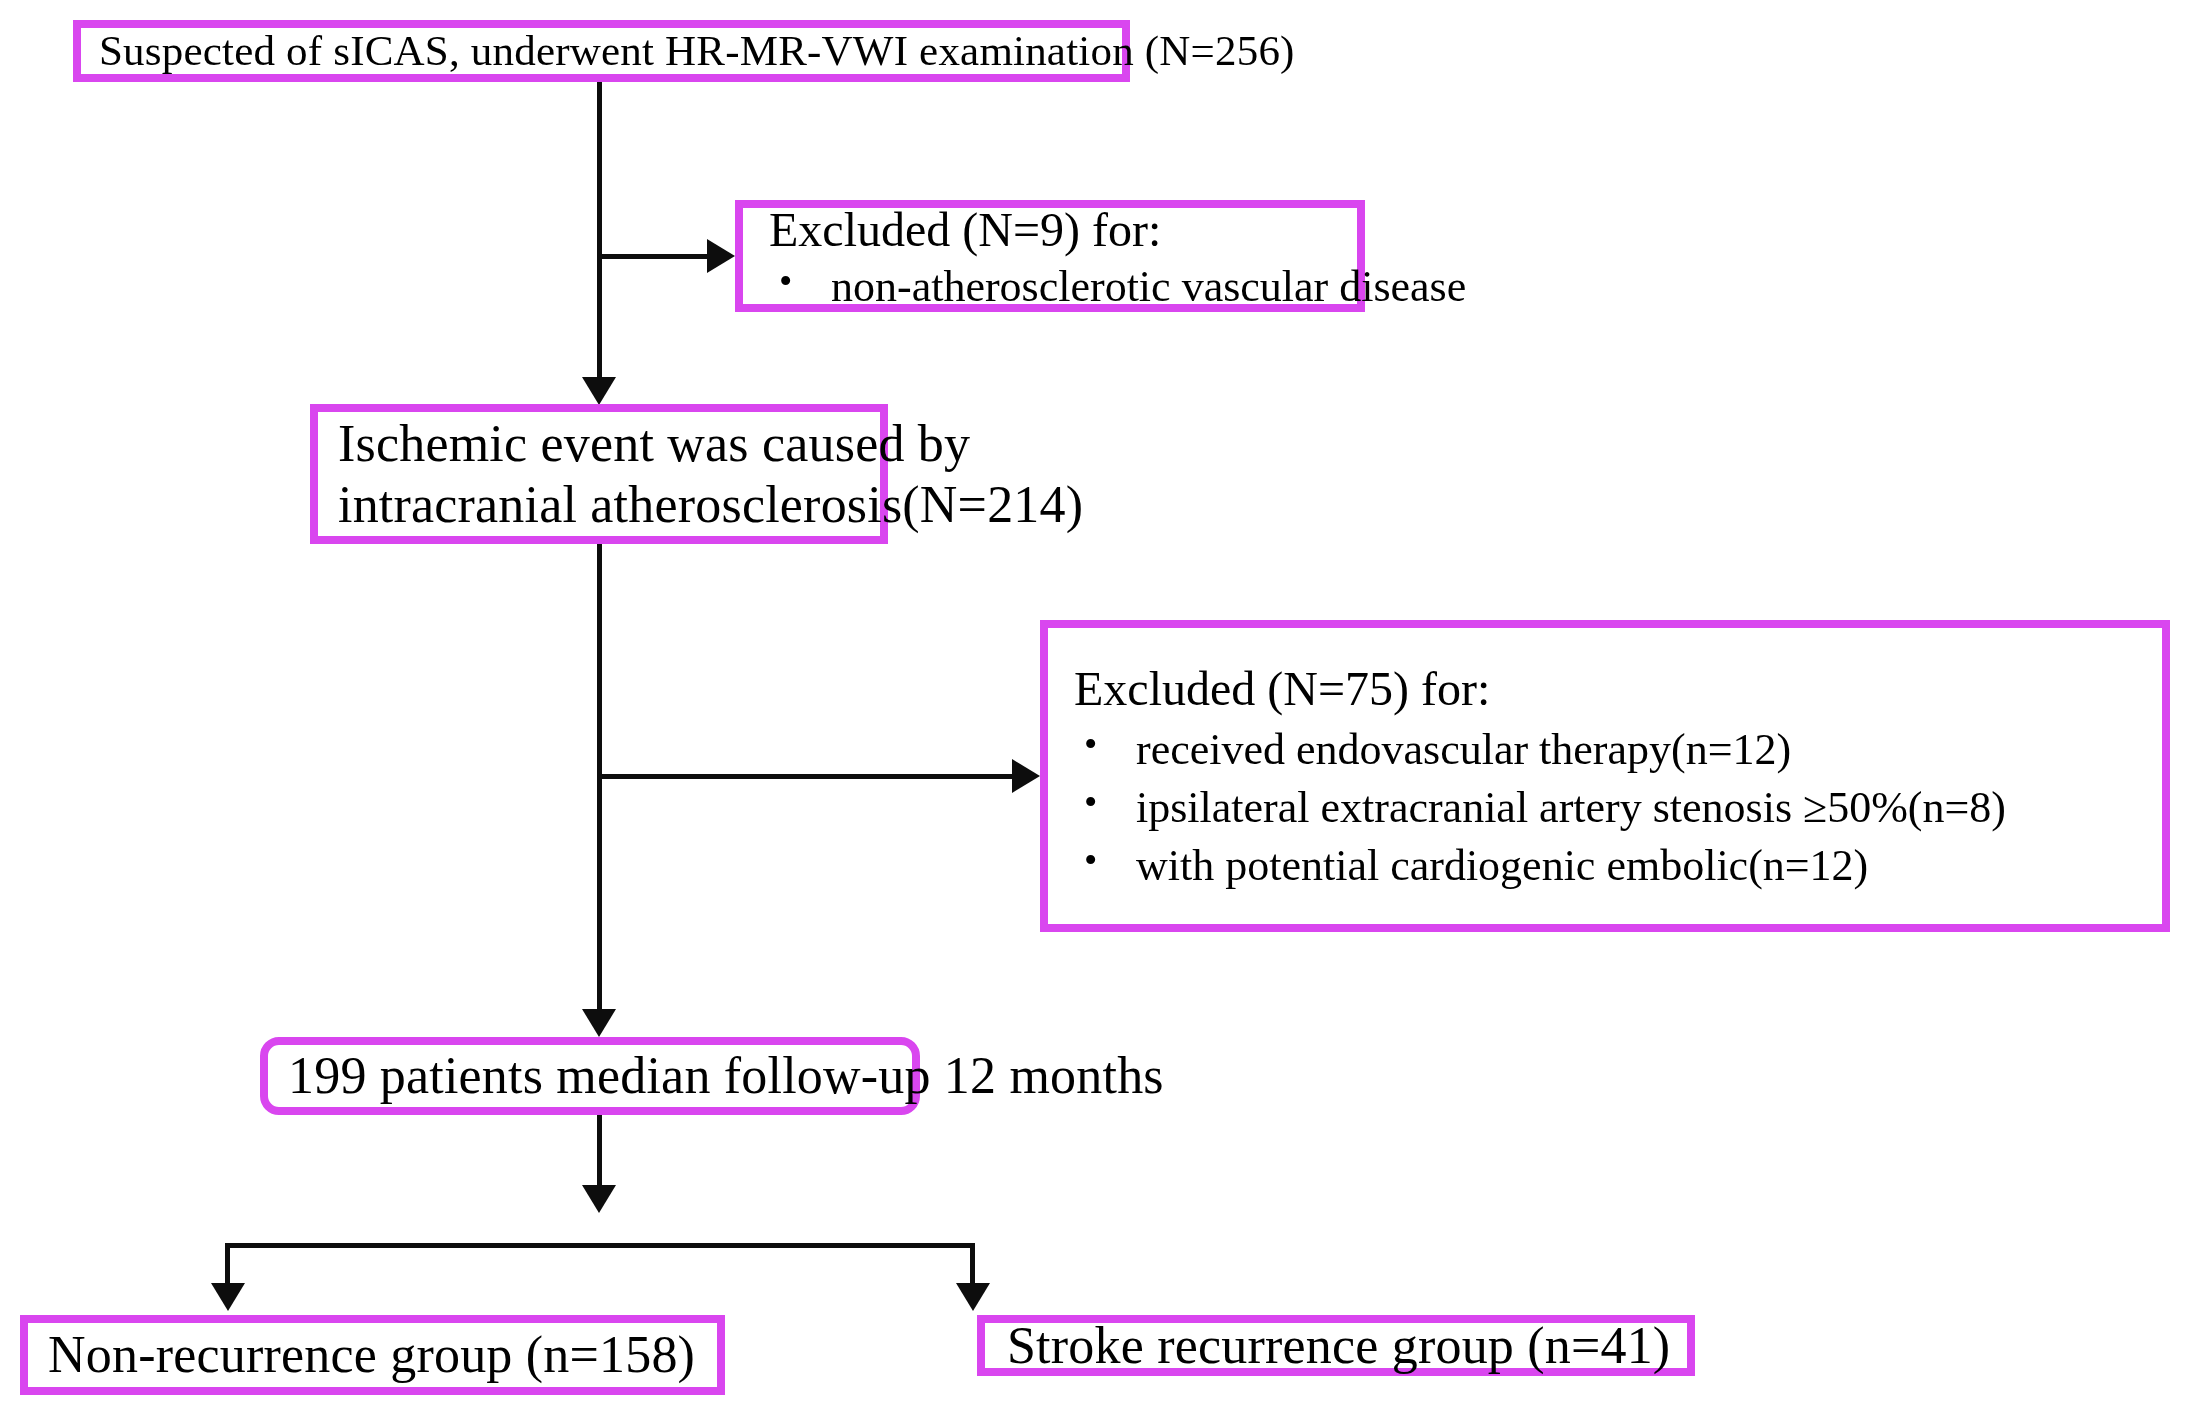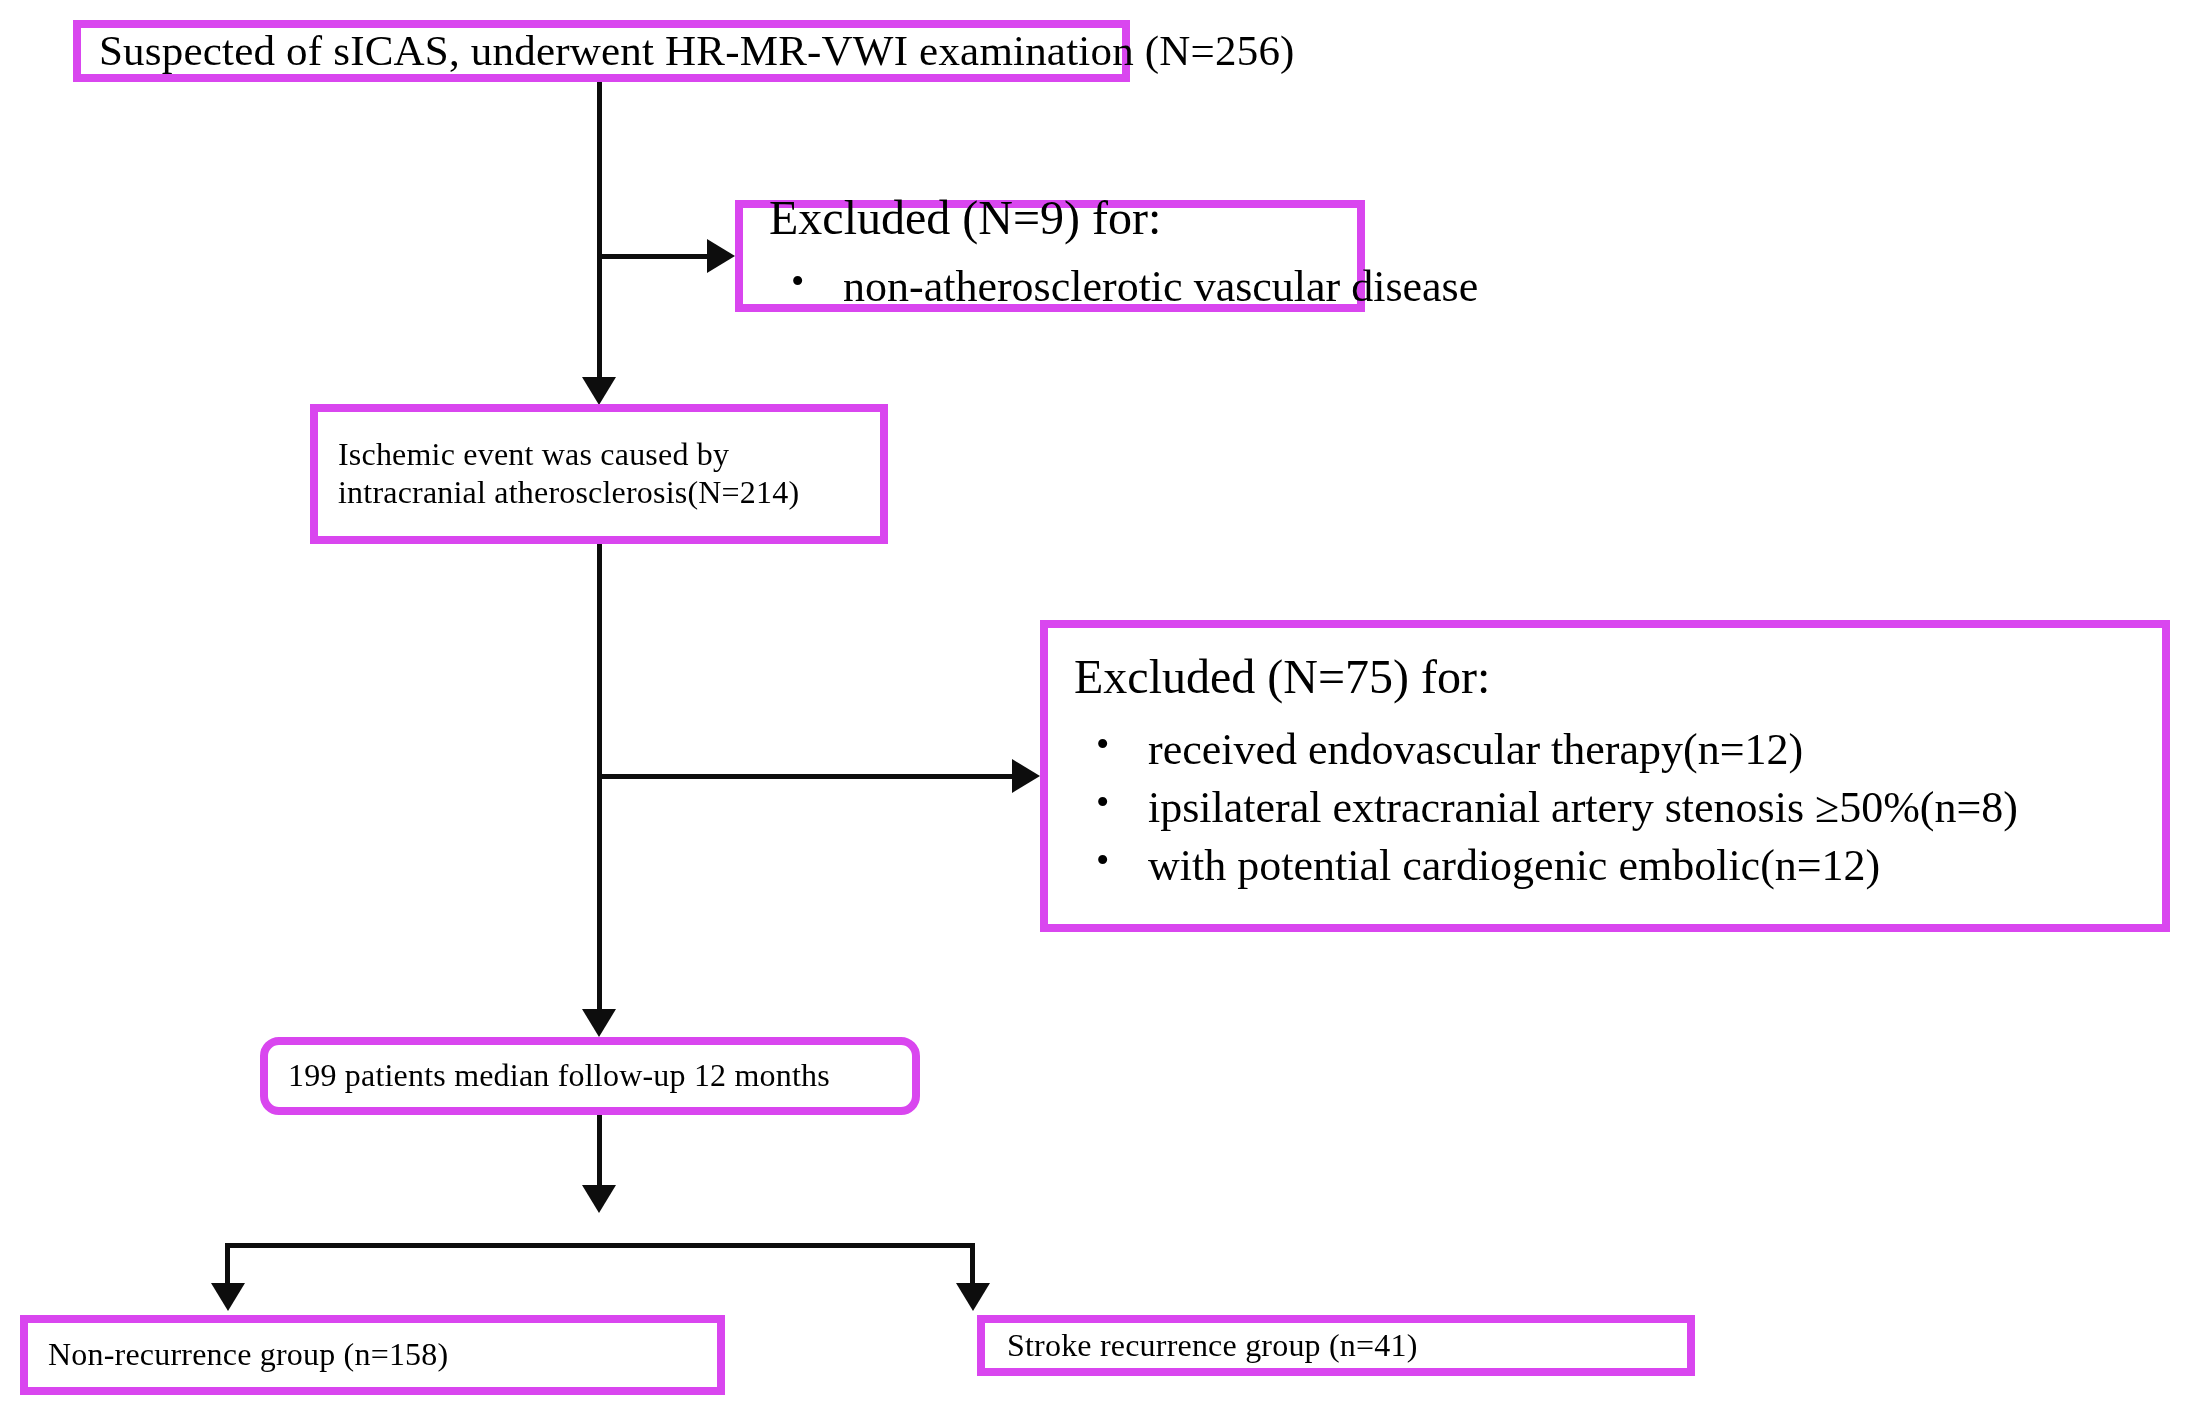--- a/index.html
+++ b/index.html
@@ -24,21 +24,21 @@
     position: absolute;
     box-sizing: border-box;
     background: #ffffff;
     border: 8px solid #d946ef;
     display: flex;
     flex-direction: column;
     justify-content: center;
   }
   .node .line {
     white-space: nowrap;
-    font-size: 32px;
+    font-size: 52px;
     line-height: 1.18;
     letter-spacing: 0.2px;
   }
 
   
   #box-screened {
     left: 73px;  top: 20px;
     width: 1057px; height: 62px;
     padding: 0 18px;
   }
@@ -81,21 +81,21 @@
   }
   #box-recurrence {
     left: 977px; top: 1315px;
     width: 718px; height: 61px;
     padding: 0 0 0 22px;
   }
 
   
   .bullets {
     list-style: none;
-    margin: 12px;
+    margin: 0;
     padding: 0;
   }
   .bullets li {
     position: relative;
     padding-left: 68px;
     font-size: 44px;
     line-height: 1.32;
     white-space: nowrap;
   }
   .bullets li::before {

